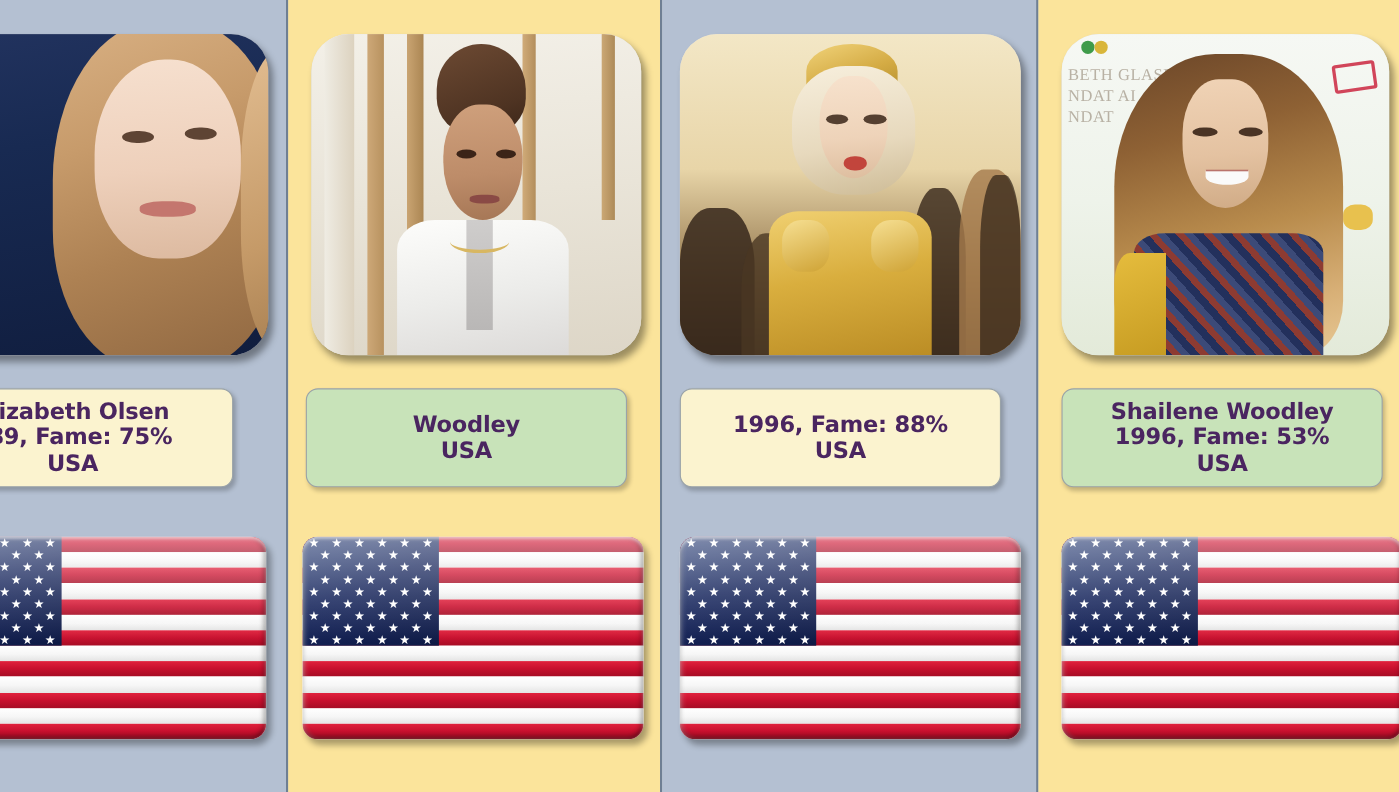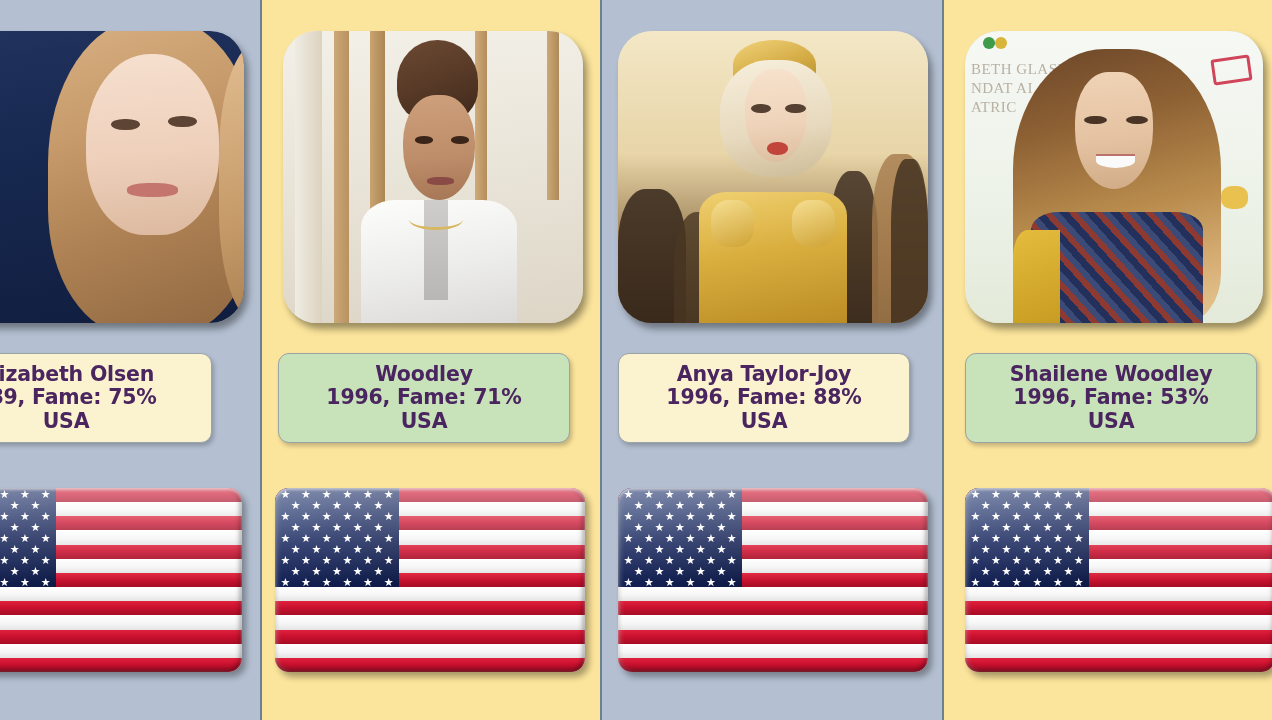--- a/index.html
+++ b/index.html
@@ -202,21 +202,20 @@
         <div style="position:absolute;left:26%;top:58%;width:52%;height:42%;border-radius:22% 22% 0 0;
                     background:linear-gradient(170deg,#fdfdfb 0%,#ececea 55%,#dcdad8 100%);"></div>
         <div style="position:absolute;left:47%;top:58%;width:8%;height:34%;background:linear-gradient(180deg,#cfcdcc,#b9b7b6);"></div>
         <div style="position:absolute;left:42%;top:61%;width:18%;height:7%;border-radius:0 0 50% 50%;
                     border-bottom:3px solid #d8b762;"></div>
       </div>
     </div>
 
     <div class="info-card card-green" style="left:16px; top:353px; width:292px; height:90px;">
       <div class="line">Woodley</div>
-      <div class="line">1996, Fame: 71%</div>
       <div class="line">USA</div>
     </div>
 
     <div class="flag" style="left:13px; top:488px; width:310px; height:184px;">
       <div class="stripes">
           <div class="stripe" style="top: 0%; height: 7.69231%; background: linear-gradient(rgb(224, 33, 60) 0%, rgb(200, 16, 46) 48%, rgb(166, 13, 37) 100%);"></div>
           <div class="stripe" style="top: 7.69231%; height: 7.69231%; background: linear-gradient(rgb(255, 255, 255) 0%, rgb(246, 246, 246) 55%, rgb(228, 228, 228) 100%);"></div>
           <div class="stripe" style="top: 15.3846%; height: 7.69231%; background: linear-gradient(rgb(224, 33, 60) 0%, rgb(200, 16, 46) 48%, rgb(166, 13, 37) 100%);"></div>
           <div class="stripe" style="top: 23.0769%; height: 7.69231%; background: linear-gradient(rgb(255, 255, 255) 0%, rgb(246, 246, 246) 55%, rgb(228, 228, 228) 100%);"></div>
           <div class="stripe" style="top: 30.7692%; height: 7.69231%; background: linear-gradient(rgb(224, 33, 60) 0%, rgb(200, 16, 46) 48%, rgb(166, 13, 37) 100%);"></div>
@@ -312,21 +311,20 @@
         <div style="position:absolute;left:26%;top:55%;width:48%;height:45%;border-radius:18% 18% 0 0;
                     background:linear-gradient(170deg,#f0d071 0%,#d9ae3e 45%,#bb8d25 100%);"></div>
         <div style="position:absolute;left:30%;top:58%;width:14%;height:16%;border-radius:40%;
                     background:linear-gradient(160deg,#f6df92,#cfa335);"></div>
         <div style="position:absolute;left:56%;top:58%;width:14%;height:16%;border-radius:40%;
                     background:linear-gradient(160deg,#f6df92,#cfa335);"></div>
       </div>
     </div>
 
     <div class="info-card card-cream" style="left:16px; top:353px; width:292px; height:90px;">
-      <div class="line">Anya Taylor-Joy</div>
       <div class="line">1996, Fame: 88%</div>
       <div class="line">USA</div>
     </div>
 
     <div class="flag" style="left:16px; top:488px; width:310px; height:184px;">
       <div class="stripes">
           <div class="stripe" style="top: 0%; height: 7.69231%; background: linear-gradient(rgb(224, 33, 60) 0%, rgb(200, 16, 46) 48%, rgb(166, 13, 37) 100%);"></div>
           <div class="stripe" style="top: 7.69231%; height: 7.69231%; background: linear-gradient(rgb(255, 255, 255) 0%, rgb(246, 246, 246) 55%, rgb(228, 228, 228) 100%);"></div>
           <div class="stripe" style="top: 15.3846%; height: 7.69231%; background: linear-gradient(rgb(224, 33, 60) 0%, rgb(200, 16, 46) 48%, rgb(166, 13, 37) 100%);"></div>
           <div class="stripe" style="top: 23.0769%; height: 7.69231%; background: linear-gradient(rgb(255, 255, 255) 0%, rgb(246, 246, 246) 55%, rgb(228, 228, 228) 100%);"></div>
@@ -399,21 +397,21 @@
 
   <div class="col" style="left:944px; width:328px; background:#fbe49b;">
 
     <div class="portrait" style="left:21px; top:31px; width:298px; height:292px;">
       <div class="ph" style="background:linear-gradient(180deg,#f6f8f4 0%,#eef3ea 52%,#e3ead9 100%);">
 
         <div style="position:absolute;left:2%;top:10%;font-family:'Liberation Serif',serif;font-size:15px;
                     color:#b8b1a4;letter-spacing:.5px;line-height:19px;white-space:nowrap;">
           <span>BETH GLASER</span><br>
           <span>NDAT AI</span><br>
-          <span>ATRIC</span>
+          <span>NDAT</span>
         </div>
         <div style="position:absolute;left:6%;top:2%;width:4%;height:4%;border-radius:50%;background:#3f9b4a;"></div>
         <div style="position:absolute;left:10%;top:2%;width:4%;height:4%;border-radius:50%;background:#d9b63a;"></div>
         <div style="position:absolute;left:83%;top:9%;width:13%;height:9%;
                     border:3px solid #d1455a;border-radius:3px;transform:rotate(-8deg);"></div>
         <div style="position:absolute;left:86%;top:53%;width:9%;height:8%;border-radius:40%;background:#e8c14e;"></div>
 
         <div style="position:absolute;left:16%;top:6%;width:70%;height:94%;border-radius:44% 44% 18% 18%;
                     background:linear-gradient(165deg,#6b4629 0%,#8e6134 28%,#b98c4d 58%,#d8b077 82%,#e7c894 100%);"></div>
 

